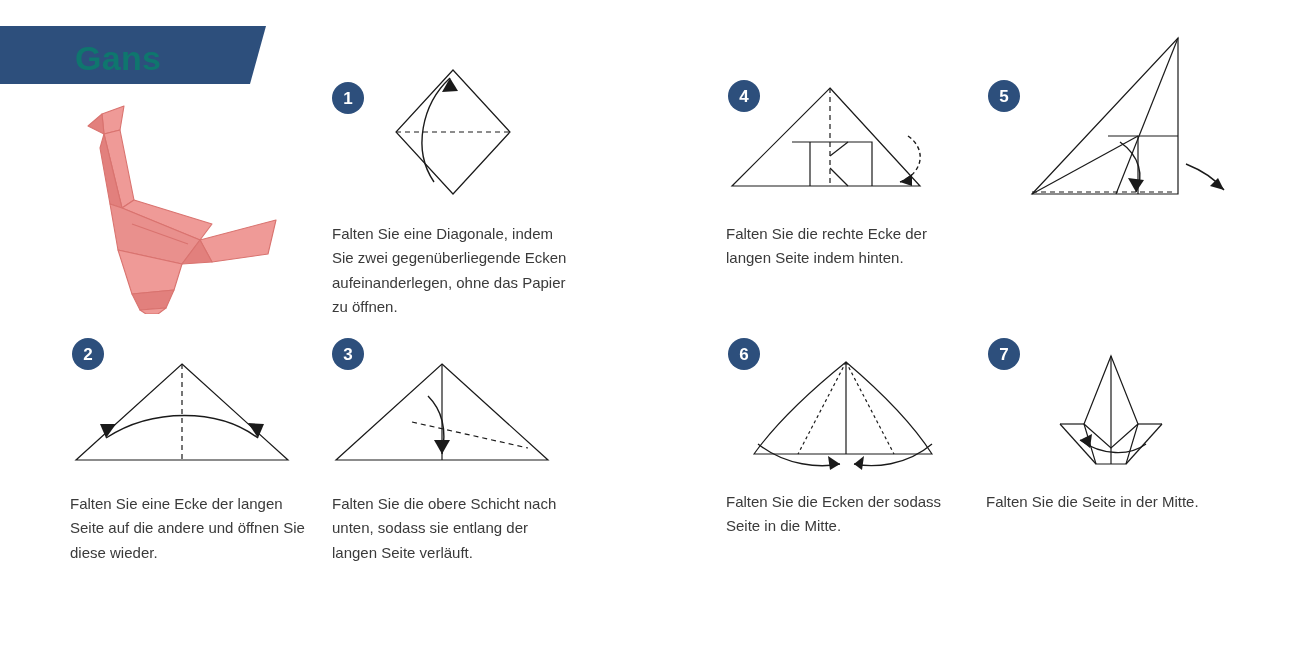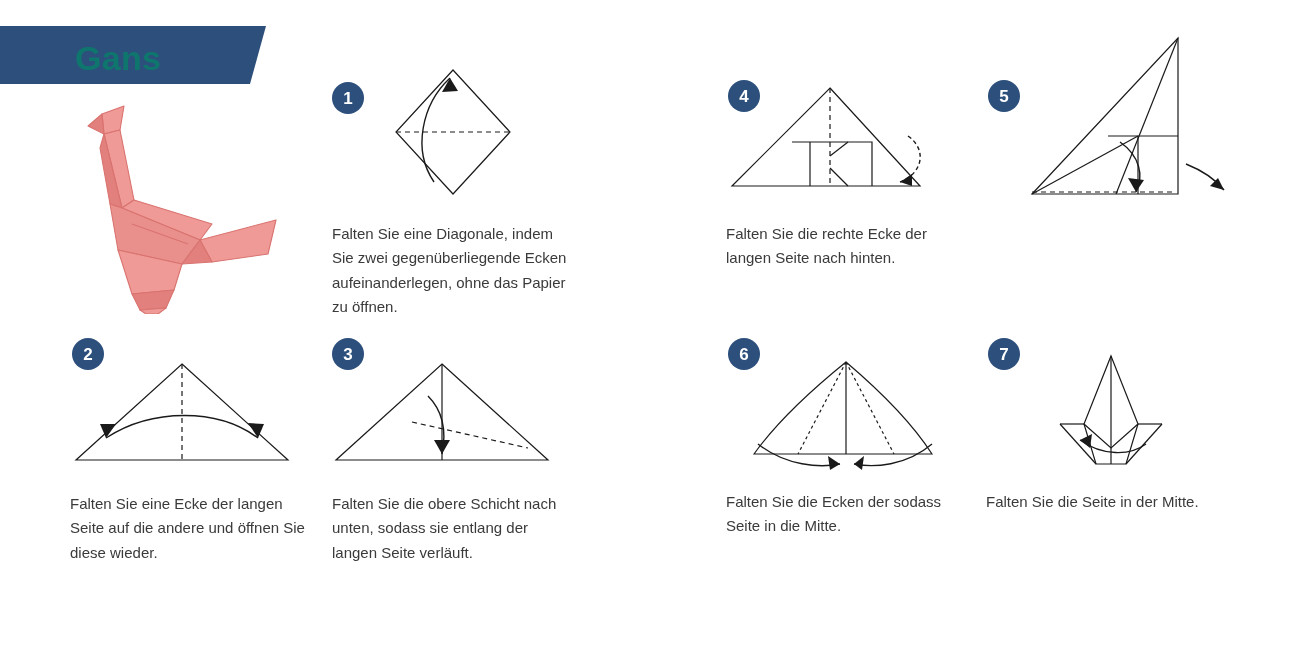--- a/index.html
+++ b/index.html
@@ -188,21 +188,21 @@
         <line x1="108" y1="10" x2="108" y2="108" stroke-dasharray="5,4"></line>
         <polyline points="70,64 150,64 150,108"></polyline>
         <polyline points="88,64 88,108"></polyline>
         <polyline points="108,78 126,64"></polyline>
         <polyline points="108,90 126,108"></polyline>
         <path d="M186,58 C206,72 200,96 178,104" stroke-width="1.4" stroke-dasharray="4,3"></path>
         <polygon points="178,104 190,96 190,108" fill="#1a1a1a" stroke="none"></polygon>
       </g>
     </svg>
   </div>
-  <div class="caption" style="left:726px; top:222px; width:230px;">Falten Sie die rechte Ecke der langen Seite nach hinten.</div>
+  <div class="caption" style="left:726px; top:222px; width:230px;">Falten Sie die rechte Ecke der langen Seite indem hinten.</div>
 
   <div class="badge" style="left:988px; top:80px;">5</div>
   <div class="figure" style="left:1020px; top:34px; width:220px; height:170px;">
     <svg viewBox="0 0 220 170" width="220" height="170">
       <g fill="none" stroke="#1a1a1a" stroke-width="1.2">
         <polygon points="158,4 158,160 12,160"></polygon>
         <polyline points="158,4 96,160"></polyline>
         <polyline points="88,102 158,102"></polyline>
         <polyline points="118,102 118,160"></polyline>
         <polyline points="12,160 118,102"></polyline>

